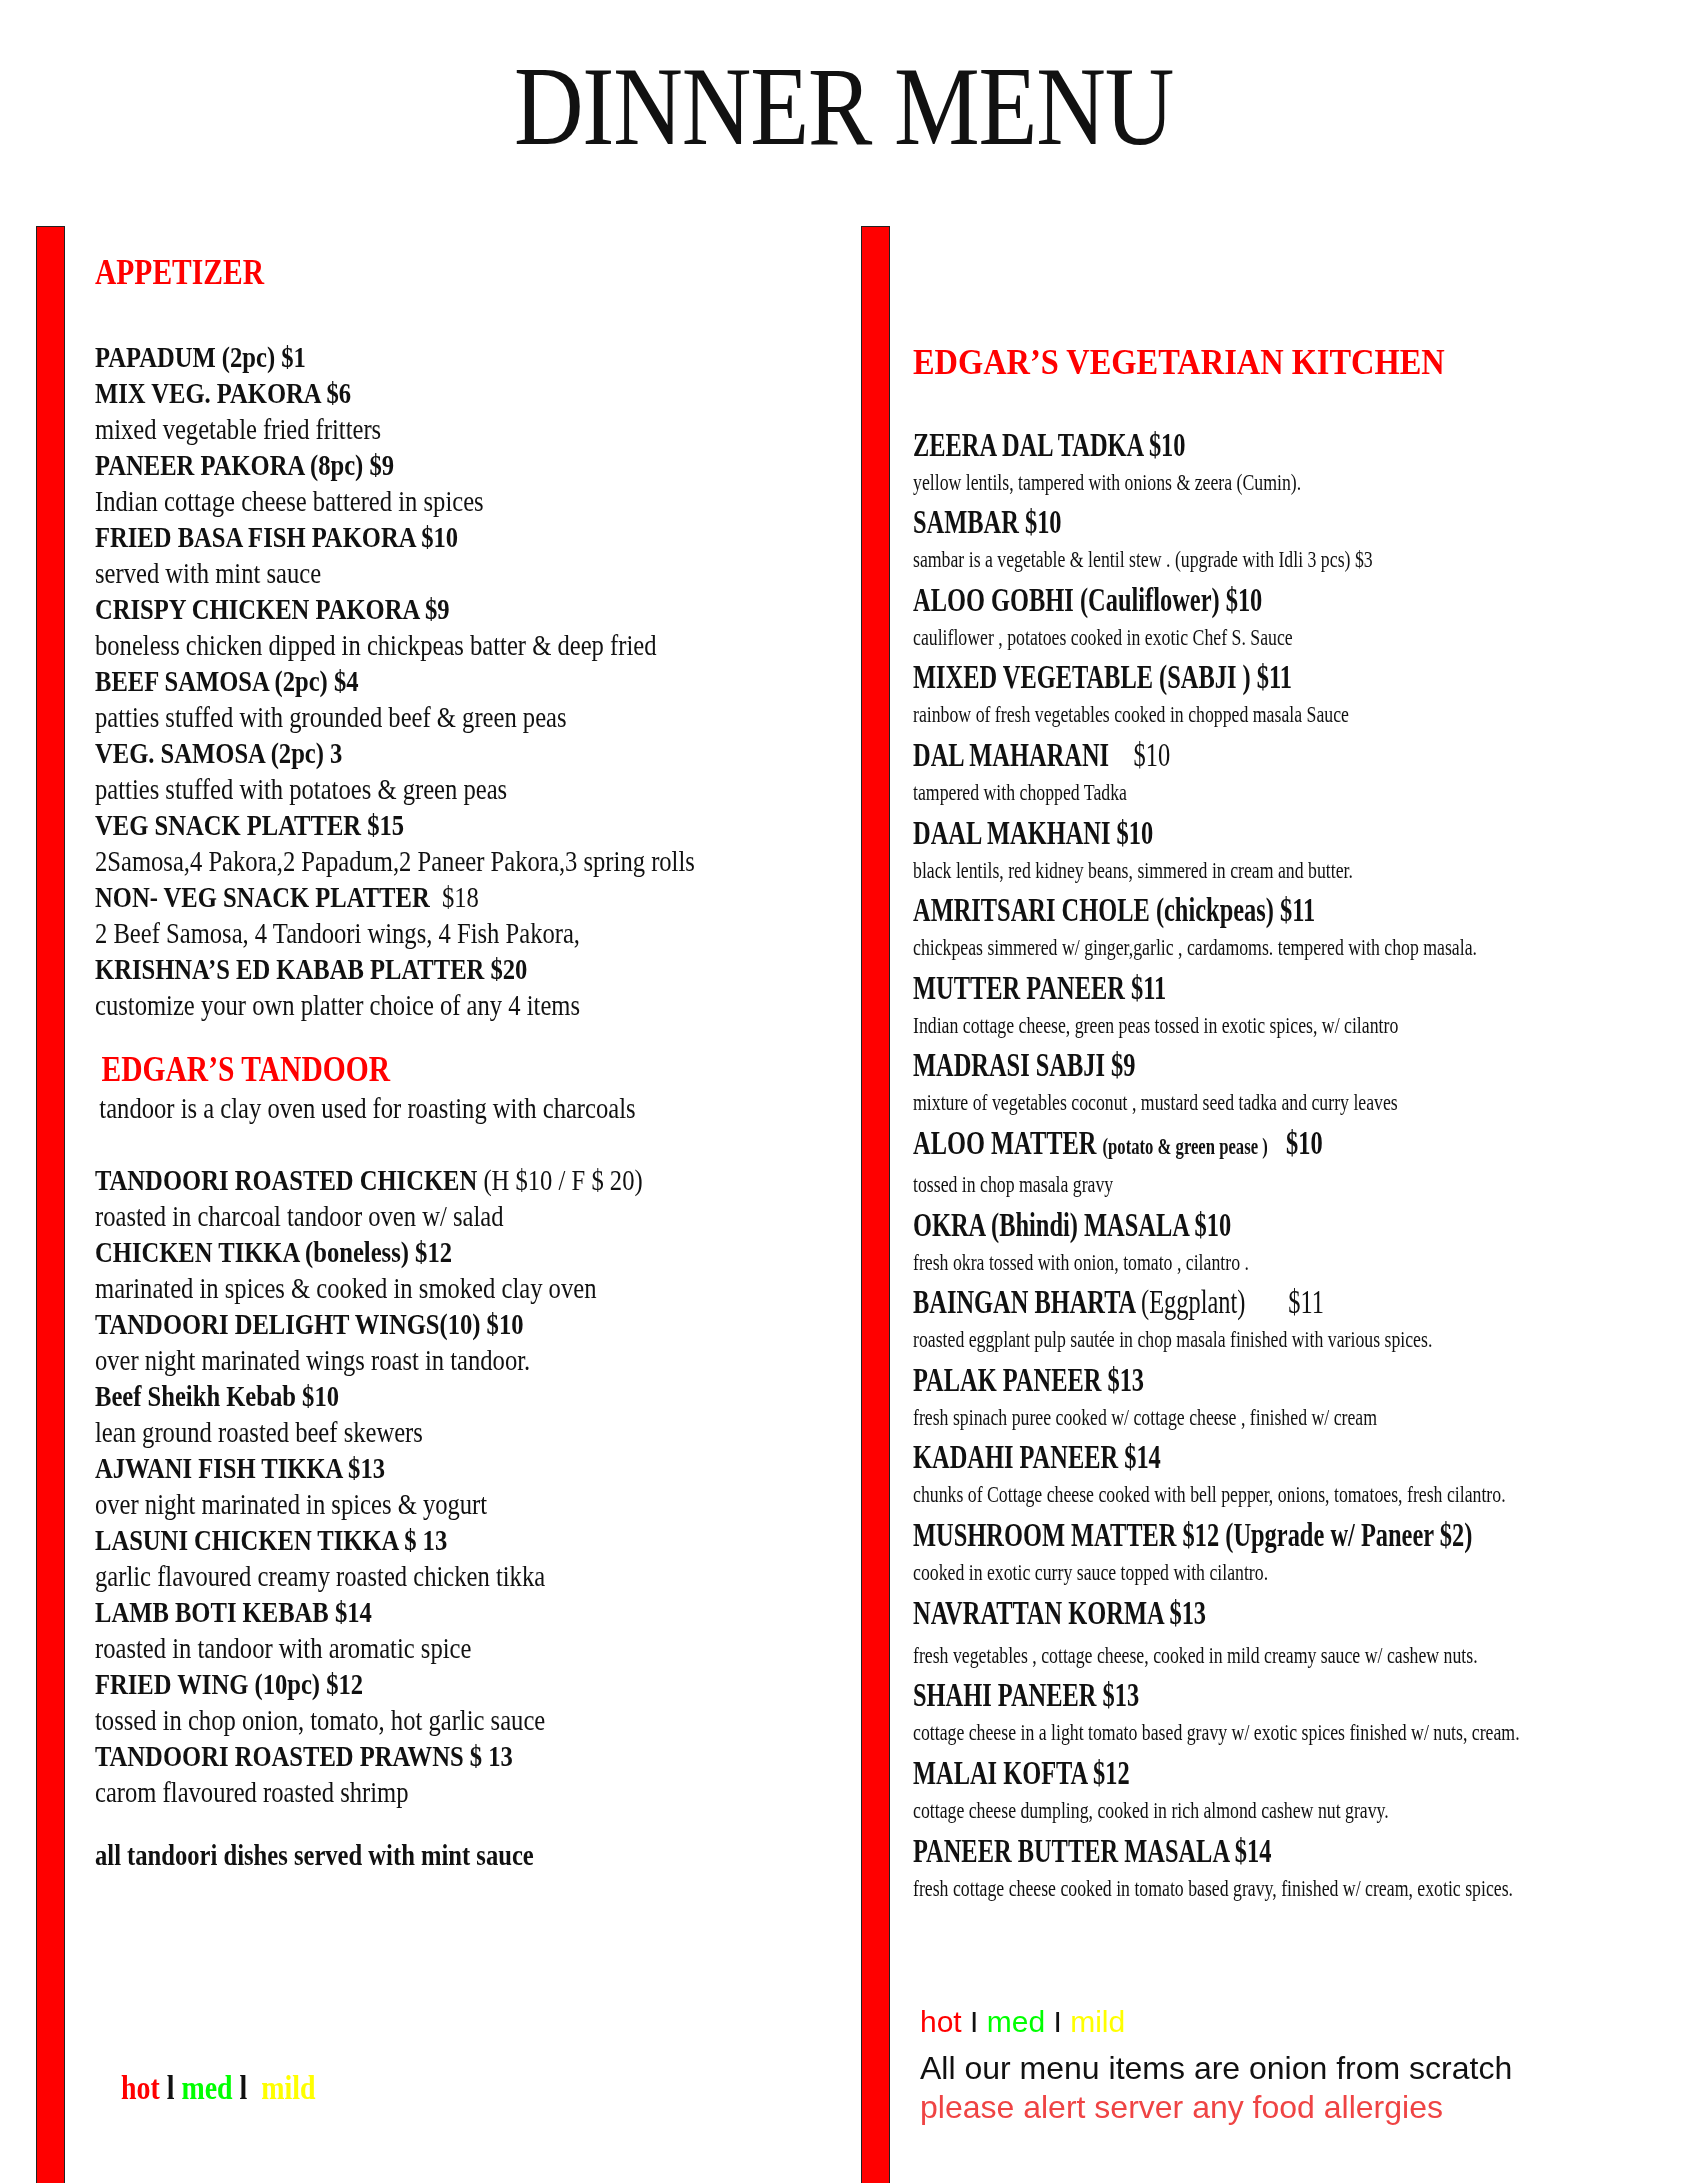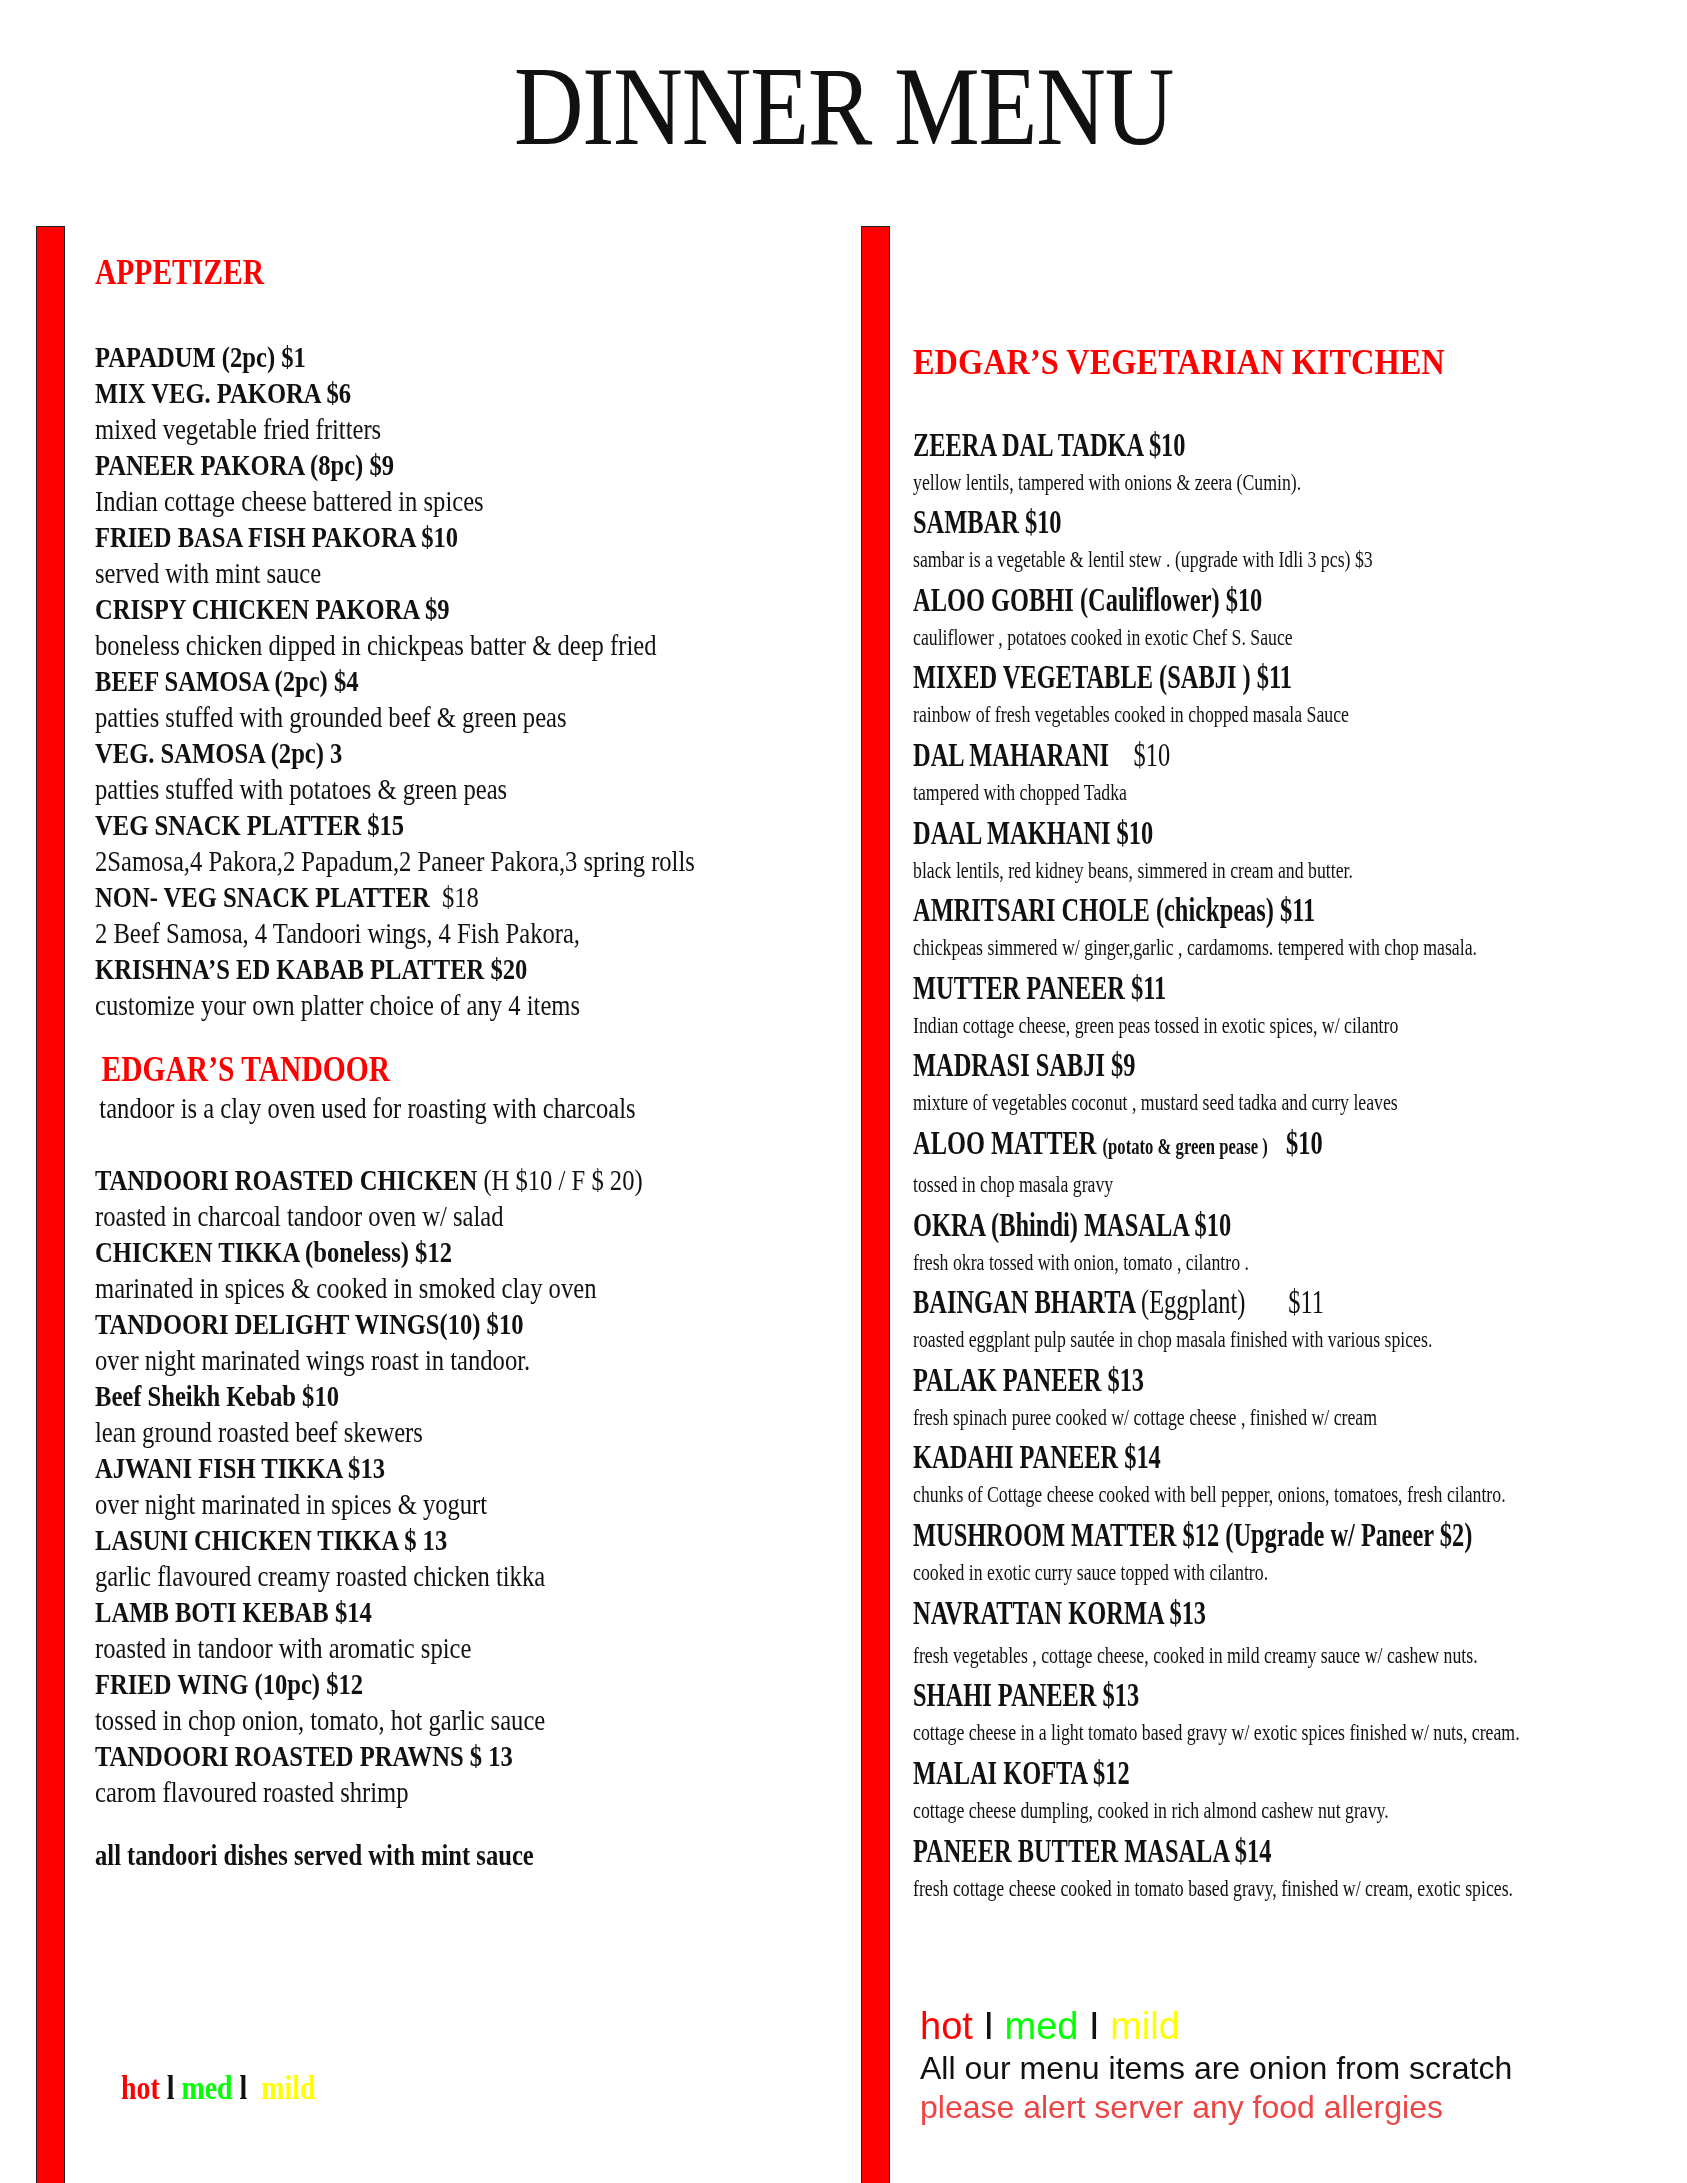--- a/index.html
+++ b/index.html
@@ -32,21 +32,21 @@
   .left .item-name { font-weight: bold; font-size: 30px; line-height: 36px; }
   .left .item-desc { font-size: 30px; line-height: 36px; }
   .right .item-name { font-weight: bold; font-size: 33px; line-height: 38px; margin-top: 2.6px; }
   .right .item-desc { font-size: 24px; line-height: 37px; }
   .normal { font-weight: normal; }
   .small-note { font-size: 22.5px; }
 
   .legend-serif { position: absolute; left: 121px; top: 2069px; font-size: 34px; font-weight: bold; }
   .legend-sans {
     position: absolute; left: 920px; top: 2005px;
-    font-family: "Liberation Sans", "DejaVu Sans", sans-serif; font-size: 38px; text-align: right;
+    font-family: "Liberation Sans", "DejaVu Sans", sans-serif; font-size: 30px; text-align: right;
   }
   .footer-note {
     position: absolute; left: 920px;
     font-family: "Liberation Sans", "DejaVu Sans", sans-serif; font-size: 32px;
   }
   .hot { color: #ff0000; } .med { color: #00ff00; } .mild { color: #ffff00; } .sep { color: #111; }
 </style>
 </head>
 <body>
 

